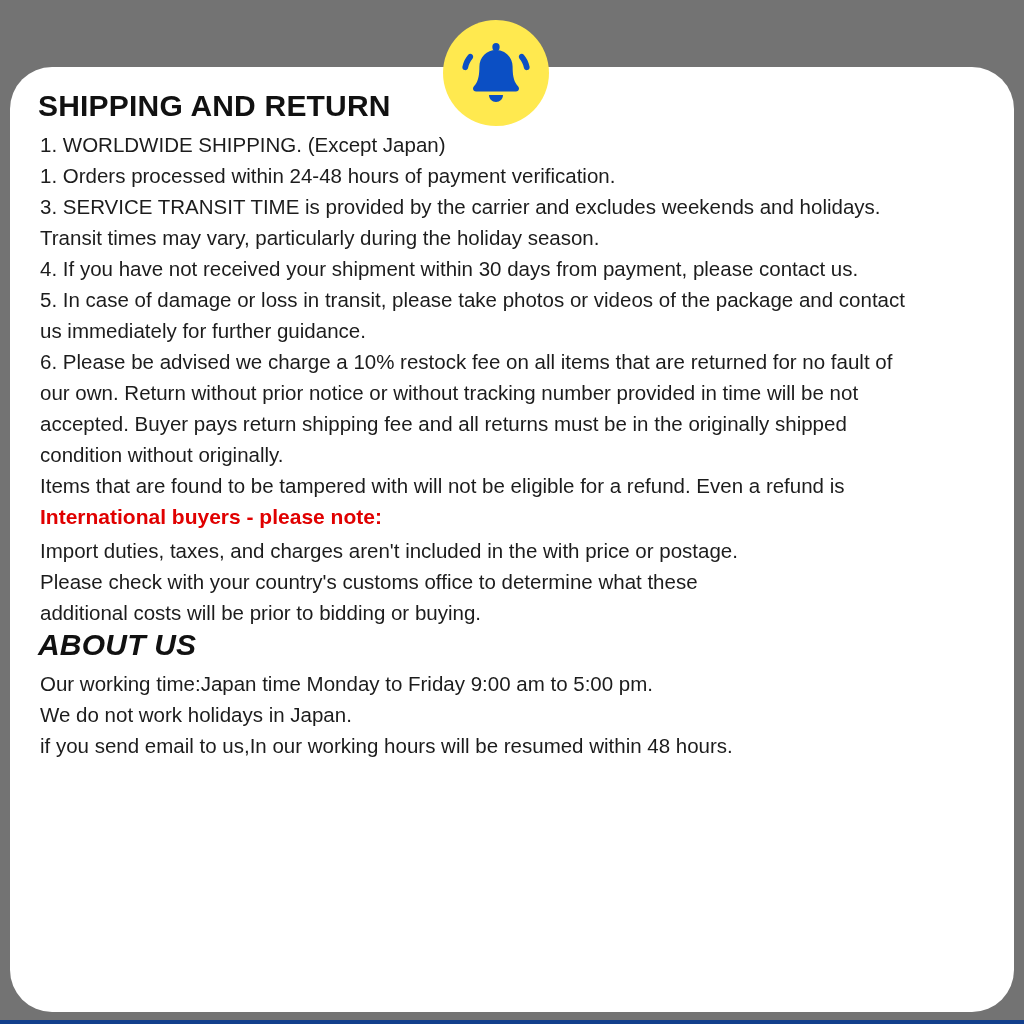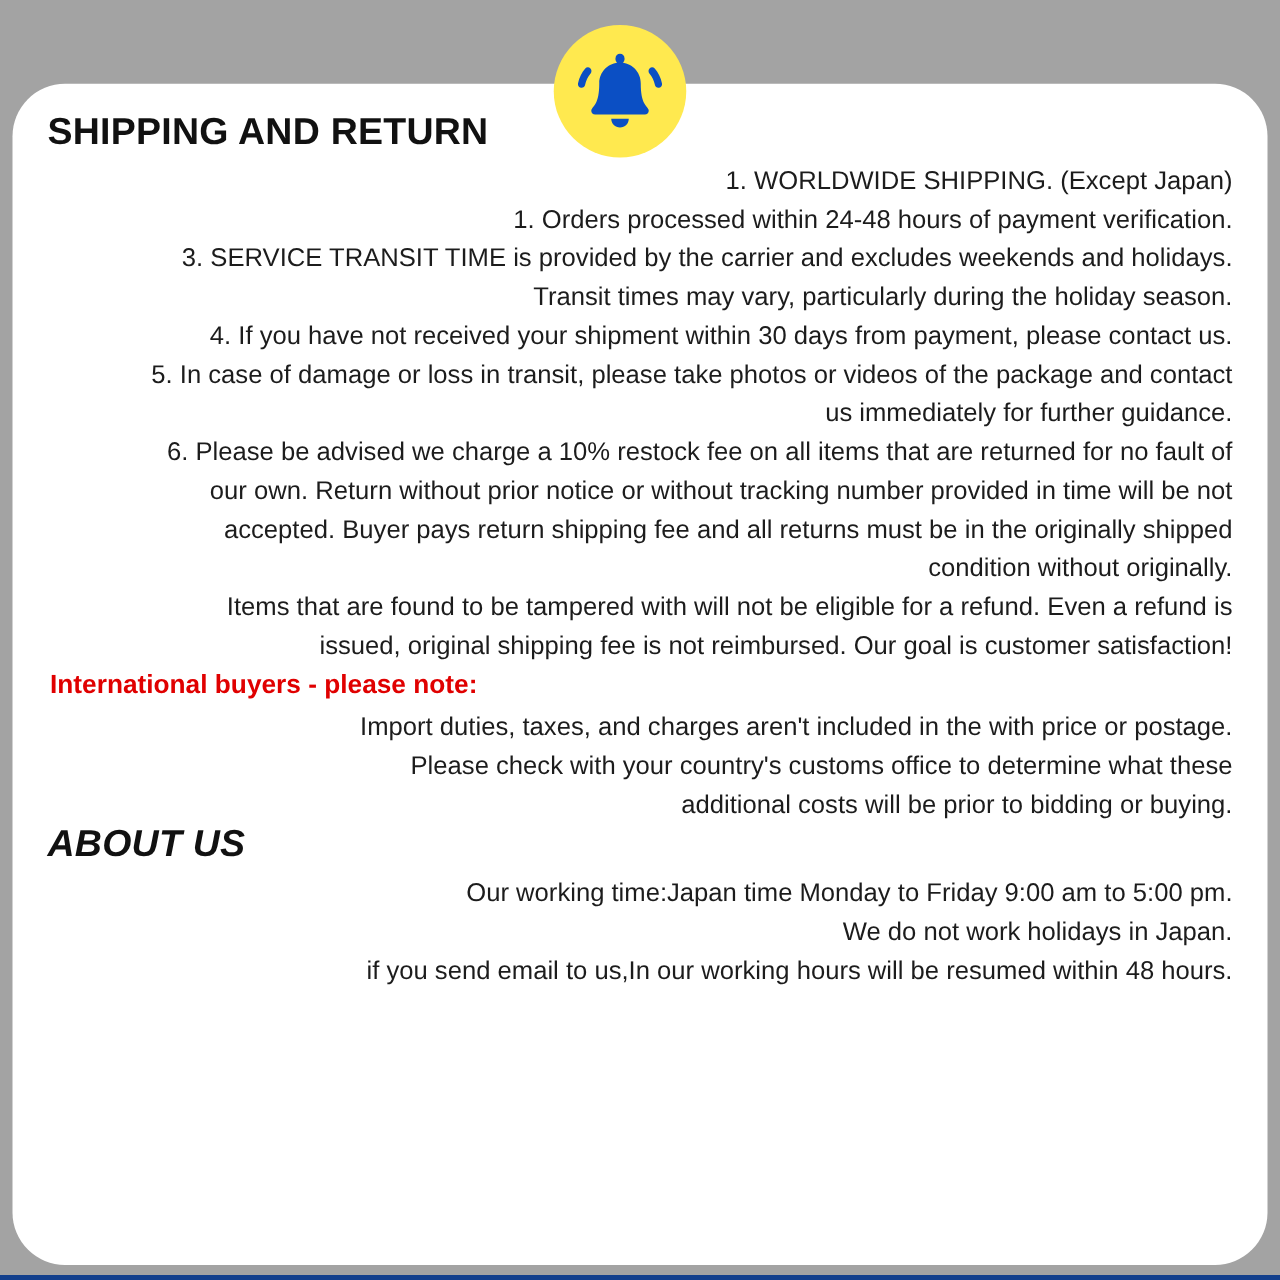--- a/index.html
+++ b/index.html
@@ -10,21 +10,21 @@
     width: 1024px;
     height: 1024px;
     background: #123f8c;
     font-family: "Liberation Sans", sans-serif;
     overflow: hidden;
   }
   .page {
     position: relative;
     width: 1024px;
     height: 1020px;
-    background: #a3a3a3;
+    background: #737373;
     box-sizing: border-box;
   }
   .card {
     position: absolute;
     left: 10px;
     top: 67px;
     width: 1004px;
     height: 945px;
     background: #ffffff;
     border-radius: 42px;
@@ -66,21 +66,20 @@
     margin-top: 14px;
     font-style: italic;
   }
   p.line {
     font-size: 20.5px;
     line-height: 31px;
     color: #1c1c1c;
     margin: 0;
     font-family: "Liberation Sans", sans-serif;
     font-weight: 400;
-    text-align: right;
   }
   .notice {
     font-size: 21px;
     line-height: 32px;
     font-weight: bold;
     color: #e00000;
     margin: 0 0 2px 0;
     font-family: "Liberation Sans", sans-serif;
   }
   .body-block {
@@ -115,21 +114,20 @@
       <p class="line">3. SERVICE TRANSIT TIME is provided by the carrier and excludes weekends and holidays.</p>
       <p class="line">Transit times may vary, particularly during the holiday season.</p>
       <p class="line">4. If you have not received your shipment within 30 days from payment, please contact us.</p>
       <p class="line">5. In case of damage or loss in transit, please take photos or videos of the package and contact</p>
       <p class="line">us immediately for further guidance.</p>
       <p class="line">6. Please be advised we charge a 10% restock fee on all items that are returned for no fault of</p>
       <p class="line">our own. Return without prior notice or without tracking number provided in time will be not</p>
       <p class="line">accepted. Buyer pays return shipping fee and all returns must be in the originally shipped</p>
       <p class="line">condition without originally.</p>
       <p class="line">Items that are found to be tampered with will not be eligible for a refund. Even a refund is</p>
-      <p class="line">issued, original shipping fee is not reimbursed. Our goal is customer satisfaction!</p>
     </div>
 
     <div class="body-block">
       <p class="notice">International buyers - please note:</p>
       <p class="line">Import duties, taxes, and charges aren't included in the with price or postage.</p>
       <p class="line">Please check with your country's customs office to determine what these</p>
       <p class="line">additional costs will be prior to bidding or buying.</p>
     </div>
 
     <h2 class="section-title title-about">ABOUT US</h2>

